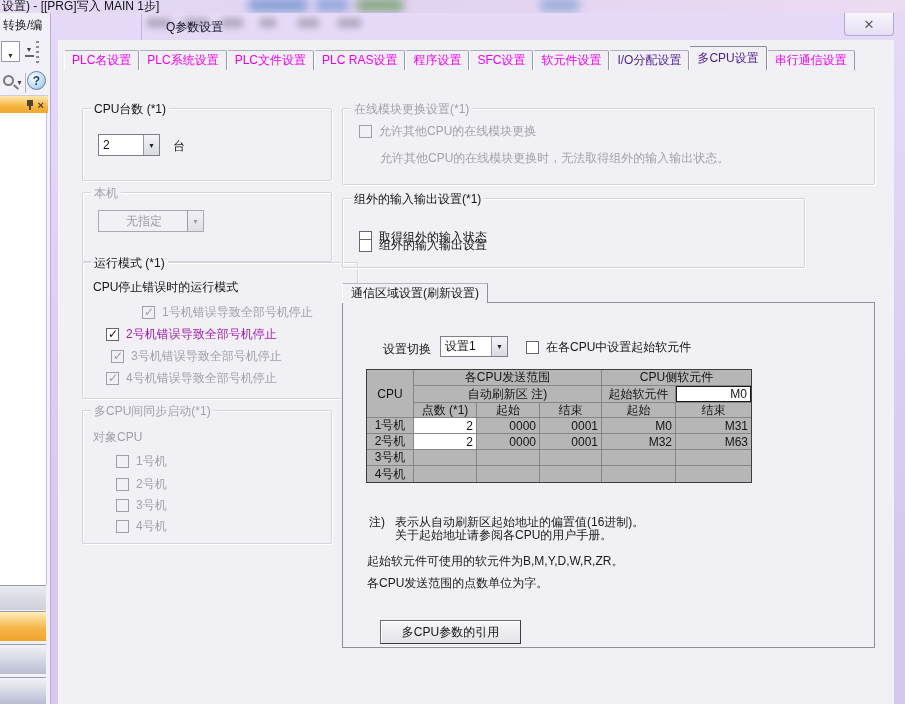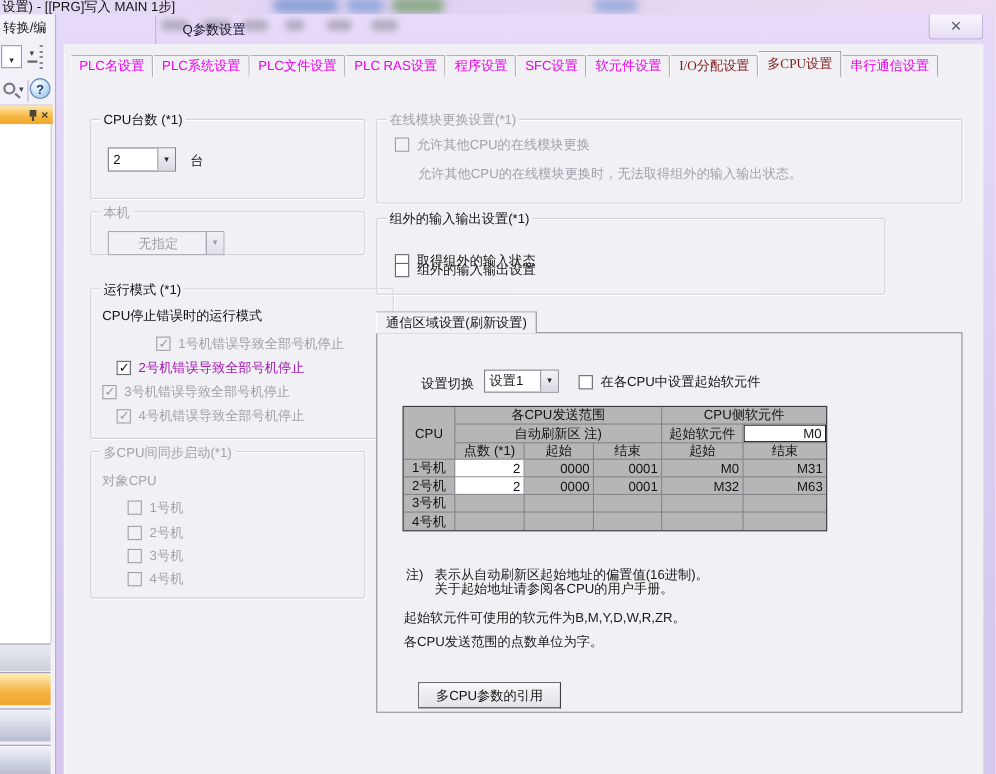--- a/index.html
+++ b/index.html
@@ -70,21 +70,21 @@
 
   
   .tabstrip { position:absolute; left:5px; top:6px; height:24px; display:flex; align-items:flex-end; }
   .tab { height:20px; line-height:19px; padding:0 7px; background:#f1f0f4;
     border-top:1px solid #b0aeb8; border-right:1px solid #9a98a4; border-left:1px solid #ffffff;
     border-radius:2px 2px 0 0; white-space:nowrap; cursor:default; }
   .tab.active { height:24px; line-height:23px; border-left:1px solid #fff;
     border-top:1px solid #8e8c98; border-right:1px solid #8e8c98; position:relative; z-index:2;
     background:#f1f0f4; }
   .t-pink { color:#f000f0; }
-  .t-navy { color:#7f1d1d;font-family:Liberation Serif, serif; }
+  .t-navy { color:#4c1d95; }
 
   
   .grp { position:absolute; border:1px solid #d4d4dc; border-radius:2px;
     box-shadow:1px 1px 0 #ffffff, inset 1px 1px 0 #ffffff; }
   .grp-legend { position:absolute; top:-8px; left:8px; background:#f1f0f4; padding:0 3px;
     white-space:nowrap; }
   .dis-text { color:#a2a2aa; }
 
   
   .combo { position:absolute; height:22px; background:#fff; border:1px solid #7e7e8a;
@@ -126,21 +126,21 @@
   .ctable .r-last { border-bottom:none; }
   .cell-cpu { grid-column:1; grid-row:1/4; }
   .cell-g1 { grid-column:2/5; grid-row:1; }
   .cell-g2 { grid-column:5/7; grid-row:1; }
   .cell-ar { grid-column:2/5; grid-row:2; }
   .m0-input { background:#fff; border:1px solid #1a1a1a; margin:0; width:100%; height:100%;
     display:flex; align-items:center; justify-content:flex-end; padding-right:3px; }
 
   .note-line { position:absolute; white-space:nowrap; color:#1a1a1a; }
 
-  .push-btn { position:absolute; left:321px; top:580px; width:130px; height:24px;
+  .push-btn { position:absolute; left:321px; top:580px; width:141px; height:24px;
     background:linear-gradient(#f7f7f9,#e2e2e8); border:1px solid #6e6e78;
     border-right-color:#3c3c44; border-bottom-color:#3c3c44;
     box-shadow:inset 1px 1px 0 #ffffff; display:flex; align-items:center; justify-content:center;
     white-space:nowrap; cursor:default; }
 </style>
 </head>
 <body>
 
 <div class="abs app-top">
   <div class="blob" style="left:248px;width:60px;background:#5d86c8;"></div>
@@ -207,40 +207,40 @@
 
     <div class="grp" style="left:23px;top:68px;width:250px;height:73px;">
       <div class="grp-legend">CPU台数 (*1)</div>
       <div class="combo" style="left:15px;top:25px;width:62px;">
         <span class="val">2</span>
         <span class="btn">▼</span>
       </div>
       <div class="abs" style="left:90px;top:29px;">台</div>
     </div>
 
-    <div class="grp" style="left:23px;top:152px;width:250px;height:40px;padding-left:27px;">
+    <div class="grp" style="left:23px;top:152px;width:250px;height:70px;padding-left:27px;">
       <div class="grp-legend dis-text">本机</div>
       <div class="combo disabled" style="left:15px;top:17px;width:106px;">
         <span class="val">无指定</span>
         <span class="btn">▼</span>
       </div>
     </div>
 
     <div class="grp" style="left:23px;top:222px;width:276px;height:137px;">
       <div class="grp-legend">运行模式 (*1)</div>
       <div class="abs" style="left:10px;top:16px;white-space:nowrap;">CPU停止错误时的运行模式</div>
       <div class="cbrow" style="left:23px;top:42px;margin-left:36px;">
         <span class="cbx dis checked"></span>
         <span class="dis-text">1号机错误导致全部号机停止</span>
       </div>
       <div class="cbrow" style="left:23px;top:64px;">
         <span class="cbx checked"></span>
         <span style="color:#a21caf;">2号机错误导致全部号机停止</span>
       </div>
-      <div class="cbrow" style="left:10px;top:86px;">
+      <div class="cbrow" style="left:28px;top:86px;">
         <span class="cbx dis checked"></span>
         <span class="dis-text">3号机错误导致全部号机停止</span>
       </div>
       <div class="cbrow" style="left:23px;top:108px;">
         <span class="cbx dis checked"></span>
         <span class="dis-text">4号机错误导致全部号机停止</span>
       </div>
     </div>
 
     <div class="grp" style="left:23px;top:370px;width:250px;height:134px;">

